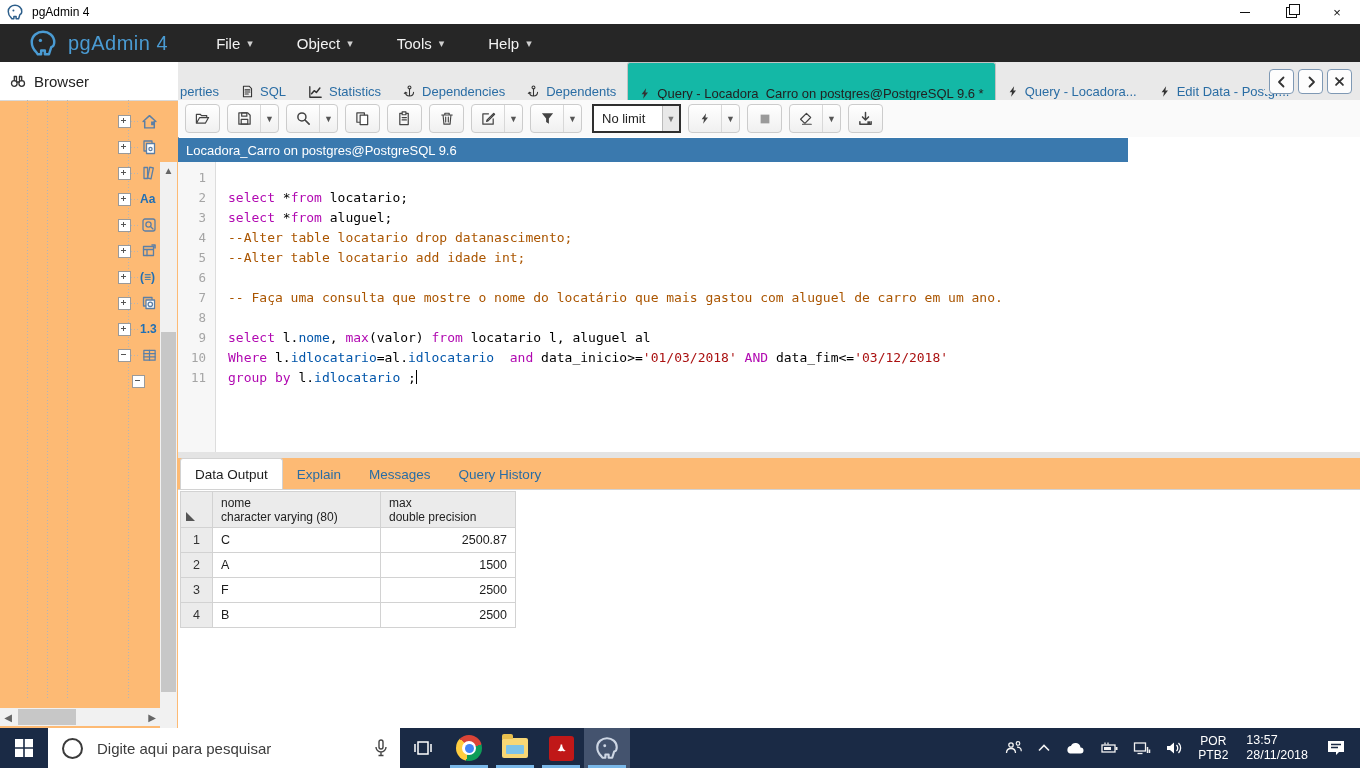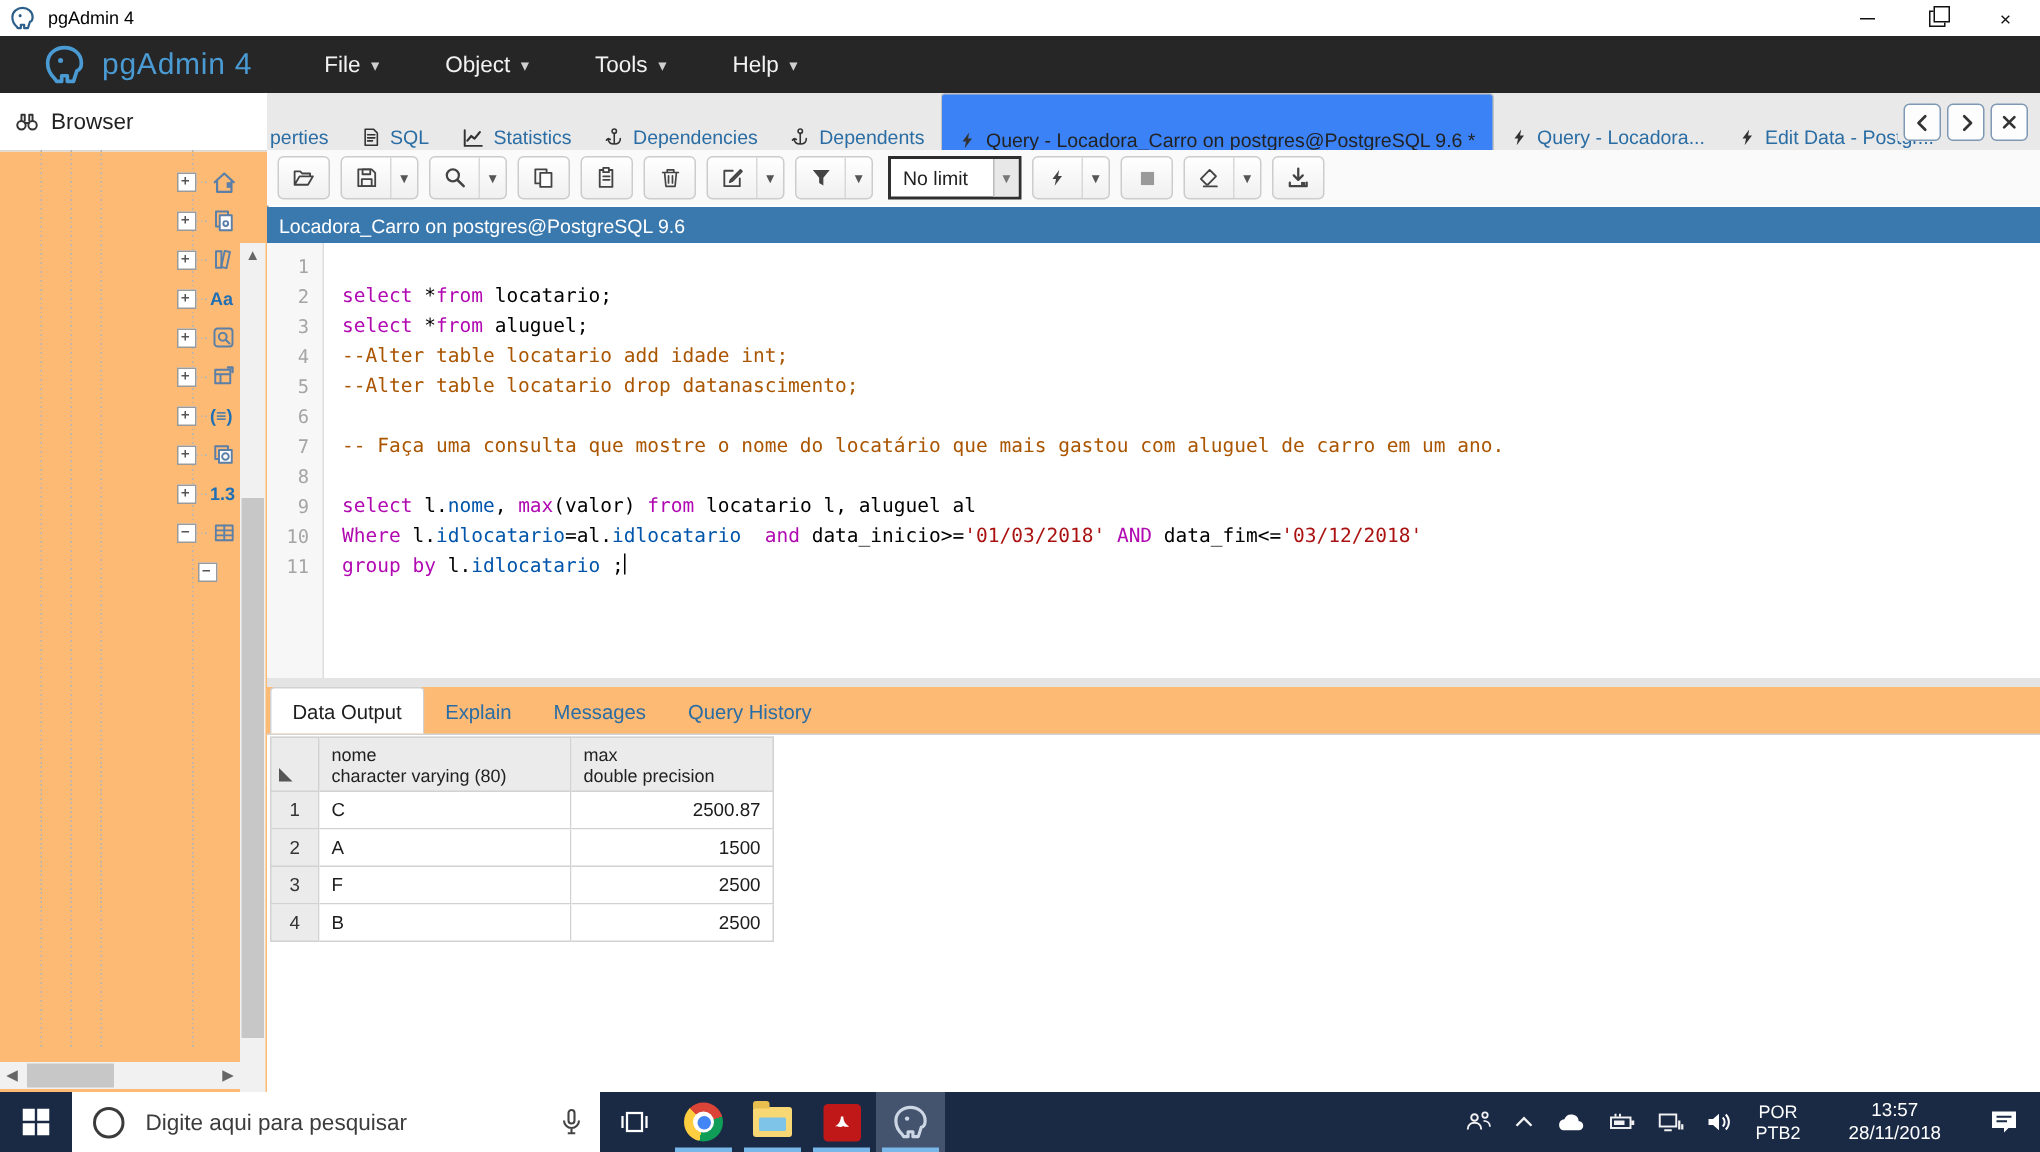--- a/index.html
+++ b/index.html
@@ -48,37 +48,37 @@
   #v-scroll .arr{position:absolute;left:0;width:17px;height:16px;color:#666;font-size:10px;display:flex;align-items:center;justify-content:center;}
   #v-thumb{position:absolute;left:1px;top:170px;width:15px;height:360px;background:#c7c7c7;}
   #h-scroll{position:absolute;top:646px;left:0;width:160px;height:18px;background:#f1f1f1;}
   #h-scroll .arr{position:absolute;top:0;width:16px;height:18px;color:#666;font-size:10px;display:flex;align-items:center;justify-content:center;}
   #h-thumb{position:absolute;top:1px;left:18px;width:58px;height:16px;background:#c7c7c7;}
 
   
   #tabbar{top:62px;left:178px;width:1182px;height:38px;background:#e9e9e9;border-bottom:1px solid #c3c3c3;display:flex;overflow:hidden;}
   .tab{height:37px;display:flex;align-items:flex-end;padding:0 11px;font-size:13px;color:#2a6da4;white-space:nowrap;cursor:default;}
   .tab .icon{margin-right:6px;color:#333;}
-  .tab.active{background:#3b82f6;color:#222;border-left:1px solid #c3c3c3;border-right:1px solid #c3c3c3;border-top:1px solid #c3c3c3;height:38px;border-radius:3px 3px 0 0;}
+  .tab.active{background:#14b8a6;color:#222;border-left:1px solid #c3c3c3;border-right:1px solid #c3c3c3;border-top:1px solid #c3c3c3;height:38px;border-radius:3px 3px 0 0;}
   #tab-nav{position:absolute;top:69px;right:8px;display:flex;gap:4px;background:#e9e9e9;padding-left:4px;}
   .nav-btn{width:23px;height:23px;border:1px solid #7f99b4;border-radius:4px;background:#fdfdfd;color:#333;display:flex;align-items:center;justify-content:center;cursor:default;}
 
   
   #toolbar{top:100px;left:178px;width:1182px;height:37px;background:#fafafa;display:flex;align-items:center;}
   .tb-group{display:flex;margin-left:7px;border:1px solid #cccccc;border-radius:4px;overflow:hidden;background:linear-gradient(#ffffff,#f0f0f0);}
   .tb-btn{width:33px;height:27px;display:flex;align-items:center;justify-content:center;color:#444;border:none;background:transparent;border-right:1px solid #d8d8d8;cursor:default;padding:0;}
   .tb-btn:last-child{border-right:none;}
   .tb-btn.caret-btn{width:17px;font-size:9px;color:#555;}
   .tb-btn.disabled{color:#9a9a9a;}
   .tb-select{margin-left:10px;display:flex;align-items:center;height:25px;border:2px solid #2f2f2f;background:#fff;}
   .tb-select .val{font-size:13px;color:#222;padding:0 8px;width:52px;}
   .tb-select .dd{width:16px;height:100%;background:#e8e8e8;border-left:1px solid #bbb;color:#777;font-size:9px;display:flex;align-items:center;justify-content:center;}
 
   
-  #connbar{top:138px;left:178px;width:1182px;height:24px;background:#3a79ae;color:#fff;font-size:13px;display:flex;align-items:center;}
+  #connbar{top:138px;left:178px;width:950px;height:24px;background:#3a79ae;color:#fff;font-size:13px;display:flex;align-items:center;}
   #connbar span{margin-left:8px;}
 
   
   #editor{top:162px;left:178px;width:1182px;height:290px;background:#fff;font-family:"DejaVu Sans Mono","Liberation Mono",monospace;font-size:13px;}
   #gutter{position:absolute;top:0;left:0;width:37px;height:100%;background:#f7f7f7;border-right:1px solid #ddd;}
   .ln{height:20px;line-height:20px;text-align:right;padding-right:9px;color:#a5a5a5;font-size:12.5px;}
   #code{position:absolute;top:0;left:50px;right:0;height:100%;cursor:text;}
   .code-line{height:20px;line-height:20px;white-space:pre;color:#000;}
   .tk-kw{color:#b109b1;}
   .tk-cm{color:#aa5500;}
@@ -121,21 +121,21 @@
   .chrome-ball{width:26px;height:26px;border-radius:50%;background:conic-gradient(from -45deg,#db4437 0 33%,#0f9d58 33% 66%,#ffcd40 66% 100%);position:relative;}
   .chrome-ball:before{content:"";position:absolute;left:6px;top:6px;width:14px;height:14px;border-radius:50%;background:#fff;}
   .chrome-ball:after{content:"";position:absolute;left:8.5px;top:8.5px;width:9px;height:9px;border-radius:50%;background:#4285f4;}
   .folder-ico{width:26px;height:20px;background:#f8d775;border-radius:2px;position:relative;}
   .folder-ico:before{content:"";position:absolute;top:-4px;left:0;width:11px;height:5px;background:#e8bf4e;border-radius:2px 2px 0 0;}
   .folder-ico:after{content:"";position:absolute;left:4px;top:7px;width:18px;height:9px;background:#7ec3e8;border-radius:1px;}
   .acrobat-ico{width:25px;height:25px;background:#c01818;border-radius:3px;display:flex;align-items:center;justify-content:center;color:#fff;}
   #tray{margin-left:auto;display:flex;align-items:center;}
   .tray-ico{color:#f2f2f2;margin:0 7px;display:flex;align-items:center;justify-content:center;}
   .tray-2line{font-size:12px;line-height:14px;text-align:center;margin:0 8px;white-space:nowrap;}
-  #clock{font-size:12.5px;line-height:15px;text-align:center;margin:0 24px;}
+  #clock{font-size:12.5px;line-height:15px;text-align:left;margin:0 10px;}
   #notif{margin:0 14px 0 8px;color:#f2f2f2;}
 </style>
 </head>
 <body>
 
 <div id="titlebar" class="abs">
   <span class="icon app-ico">
       <svg width="18" height="18" viewBox="0 0 16 16" fill="none" stroke="currentColor" stroke-width="1.3" stroke-linecap="round" stroke-linejoin="round">
         <path d="M4.5 13c-1.6-1.5-2.5-3.4-2.5-5.5C2 4 5 2 8 2s6 2 6 5.5c0 1.6-.7 2.5-1.6 2.7L11.2 14H9v-2H7v2H5.2z"></path>
         <circle cx="6.6" cy="6.6" r=".9" fill="currentColor" stroke="none"></circle>
@@ -534,22 +534,22 @@
       <div class="ln">8</div>
       <div class="ln">9</div>
       <div class="ln">10</div>
       <div class="ln">11</div>
     </div>
   <div id="code">
       <div style="height: 6px;"></div>
       <div class="code-line"></div>
       <div class="code-line"><span class="tk-kw">select</span><span class="tk-pl"> *</span><span class="tk-kw">from</span><span class="tk-pl"> locatario;</span></div>
       <div class="code-line"><span class="tk-kw">select</span><span class="tk-pl"> *</span><span class="tk-kw">from</span><span class="tk-pl"> aluguel;</span></div>
+      <div class="code-line"><span class="tk-cm">--Alter table locatario drop datanascimento;</span></div>
       <div class="code-line"><span class="tk-cm">--Alter table locatario add idade int;</span></div>
-      <div class="code-line"><span class="tk-cm">--Alter table locatario drop datanascimento;</span></div>
       <div class="code-line"></div>
       <div class="code-line"><span class="tk-cm">-- Faça uma consulta que mostre o nome do locatário que mais gastou com aluguel de carro em um ano.</span></div>
       <div class="code-line"></div>
       <div class="code-line"><span class="tk-kw">select</span><span class="tk-pl"> l.</span><span class="tk-id">nome</span><span class="tk-pl">, </span><span class="tk-kw">max</span><span class="tk-pl">(valor) </span><span class="tk-kw">from</span><span class="tk-pl"> locatario l, aluguel al</span></div>
       <div class="code-line"><span class="tk-kw">Where</span><span class="tk-pl"> l.</span><span class="tk-id">idlocatario</span><span class="tk-pl">=al.</span><span class="tk-id">idlocatario</span><span class="tk-pl">  </span><span class="tk-kw">and</span><span class="tk-pl"> data_inicio&gt;=</span><span class="tk-st">'01/03/2018'</span><span class="tk-pl"> </span><span class="tk-kw">AND</span><span class="tk-pl"> data_fim&lt;=</span><span class="tk-st">'03/12/2018'</span></div>
       <div class="code-line"><span class="tk-kw">group</span><span class="tk-pl"> </span><span class="tk-kw">by</span><span class="tk-pl"> l.</span><span class="tk-id">idlocatario</span><span class="tk-pl"> ;</span><span class="cursor-bar"></span></div>
     </div>
 </div>
 
 <div id="splitter" class="abs"></div>

